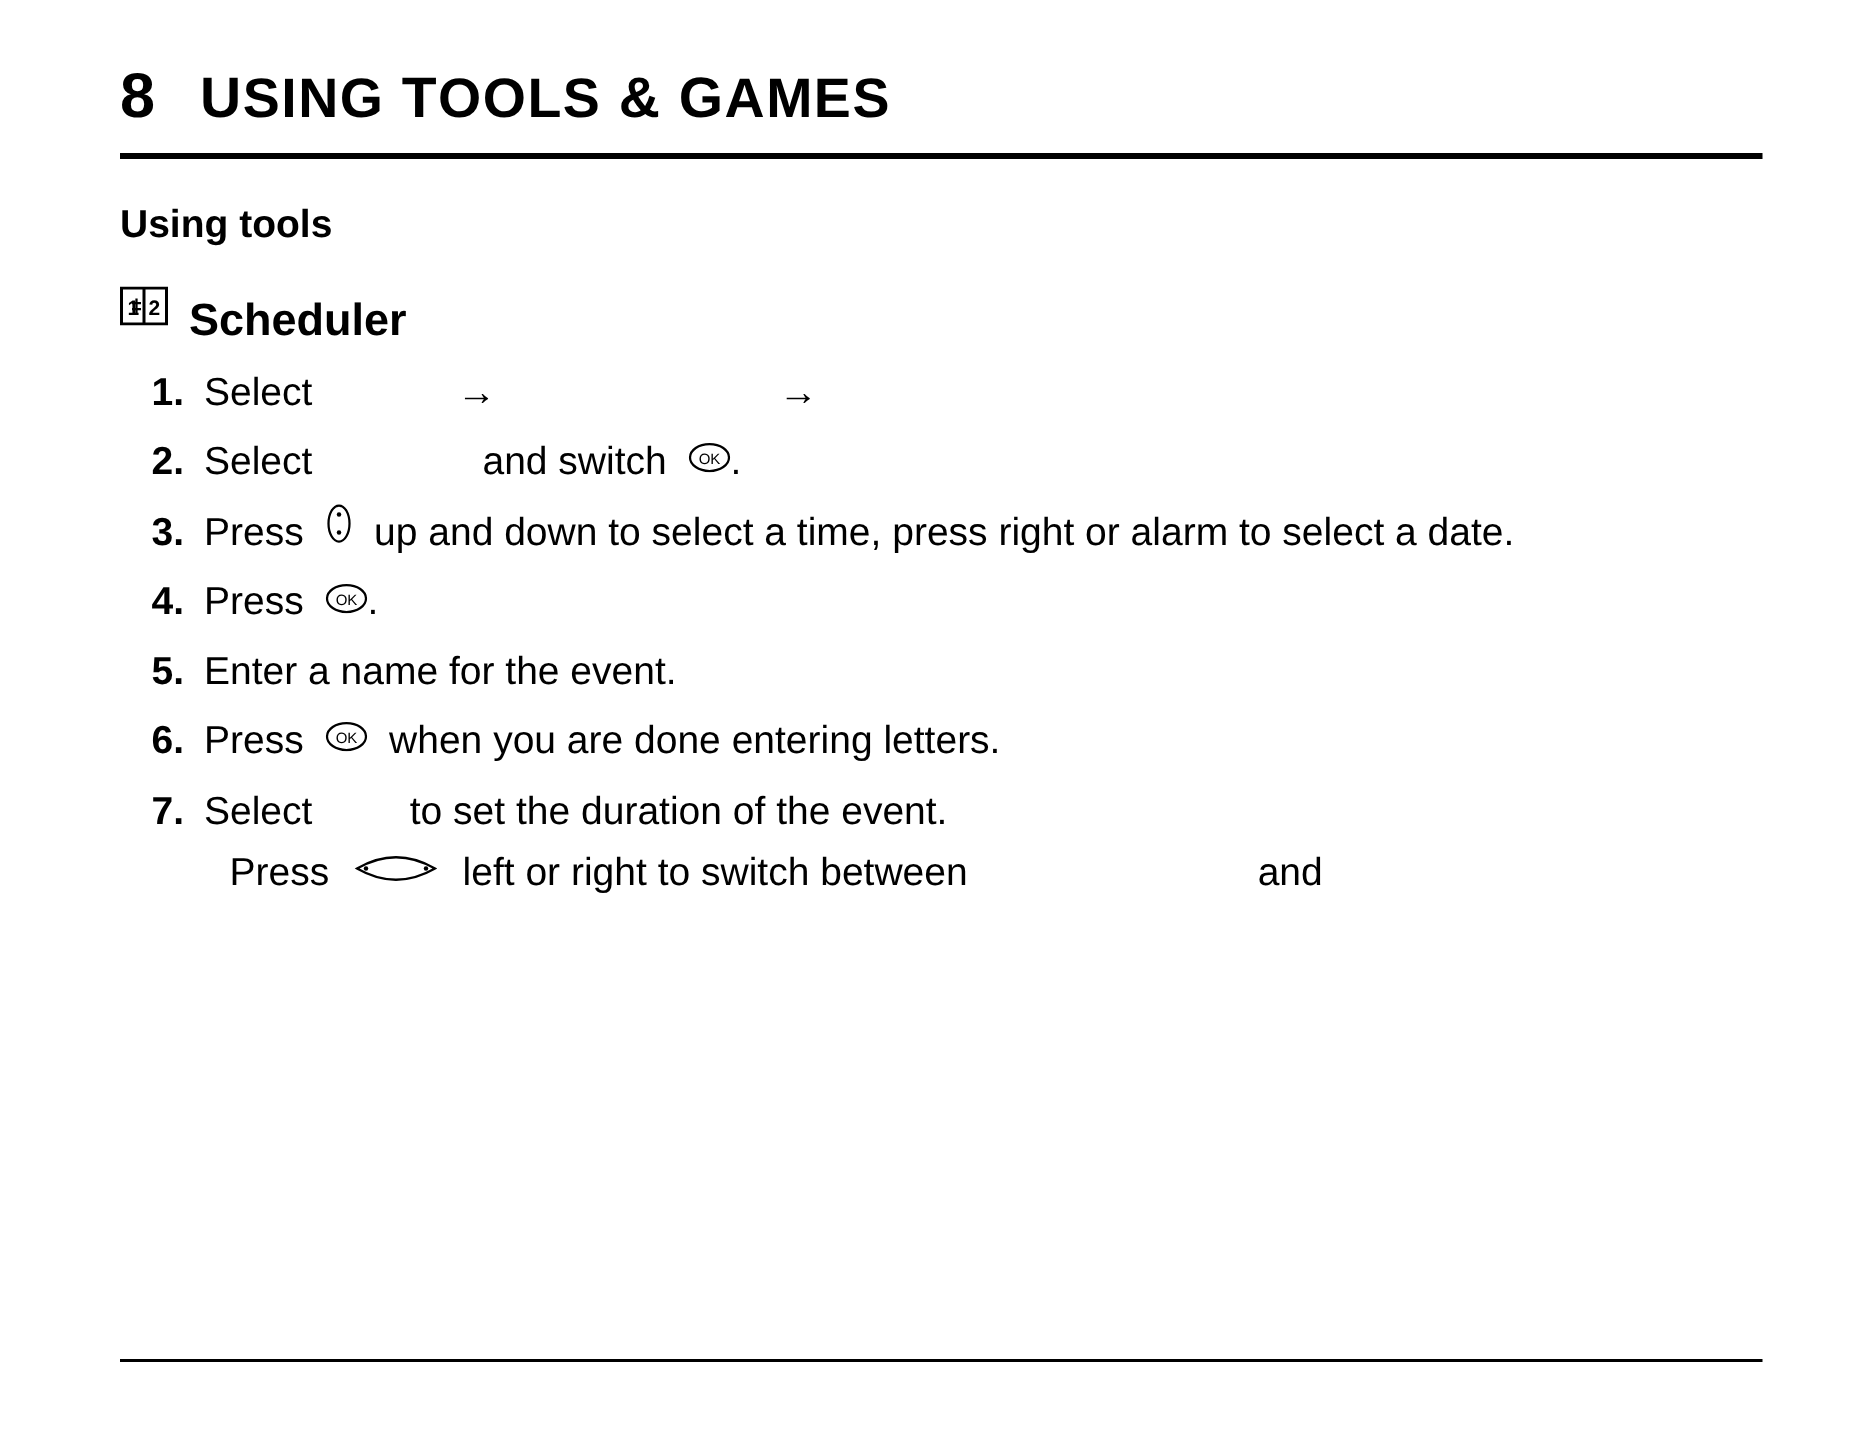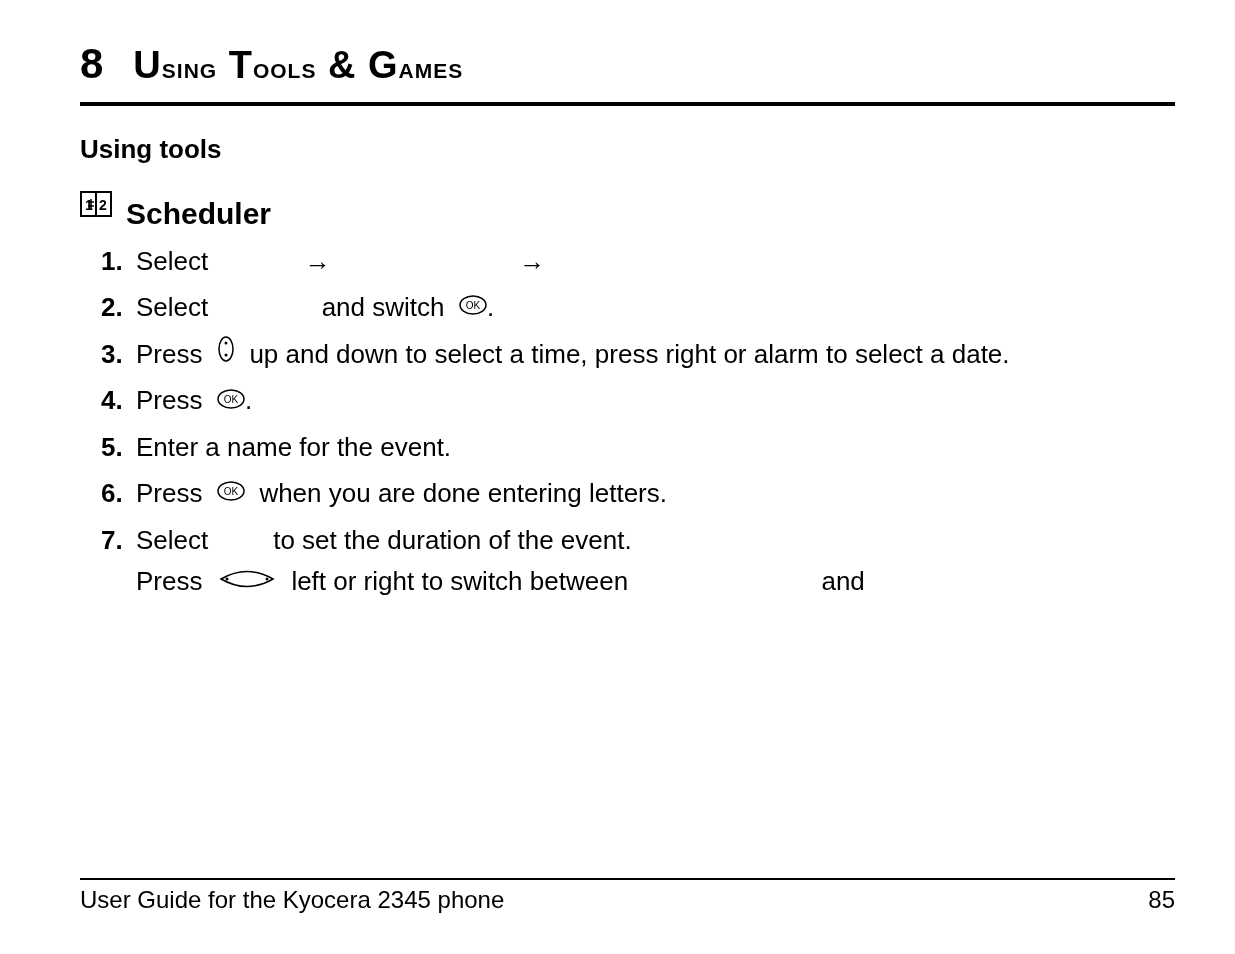--- a/index.html
+++ b/index.html
@@ -24,21 +24,21 @@
   .chapter-number {
     font-size: 42px;
     font-weight: bold;
   }
   .chapter-title {
     font-size: 38px;
     font-weight: bold;
     letter-spacing: 1px;
   }
   .chapter-title .smallcaps-rest {
-    font-size: 21px;
+    font-size: 37px;
   }
   .heavy-rule {
     border: none;
     border-top: 4px solid #000;
     margin: 14px 0 28px 0;
   }
   .section-heading {
     font-size: 26px;
     font-weight: bold;
     margin: 10px 0 20px 0;
@@ -66,21 +66,21 @@
     margin: 0;
   }
   ol.steps > li {
     padding-left: 6px;
     margin-bottom: 4px;
   }
   ol.steps > li::marker {
     font-weight: bold;
   }
   .sub-line {
-    margin-left: 0;
+    margin-left: 17px;
     font-size: 26px;
     line-height: 1.6;
   }
   .inline-icon {
     display: inline-block;
     vertical-align: middle;
     position: relative;
     top: -2px;
   }
   .arrow-span {
@@ -214,19 +214,15 @@
         <span>left or right to switch between</span>
         <span class="gap-med"></span>&nbsp;&nbsp;&nbsp;&nbsp;
         <span>and</span>
       </div>
     </li>
 
   </ol>
 
   <div class="footer">
     <hr class="footer-rule">
-    <div class="footer-row">
-      <span>User Guide for the Kyocera 2345 phone</span>
-      <span>85</span>
-    </div>
   </div>
 
 </div>
 
 </body></html>

